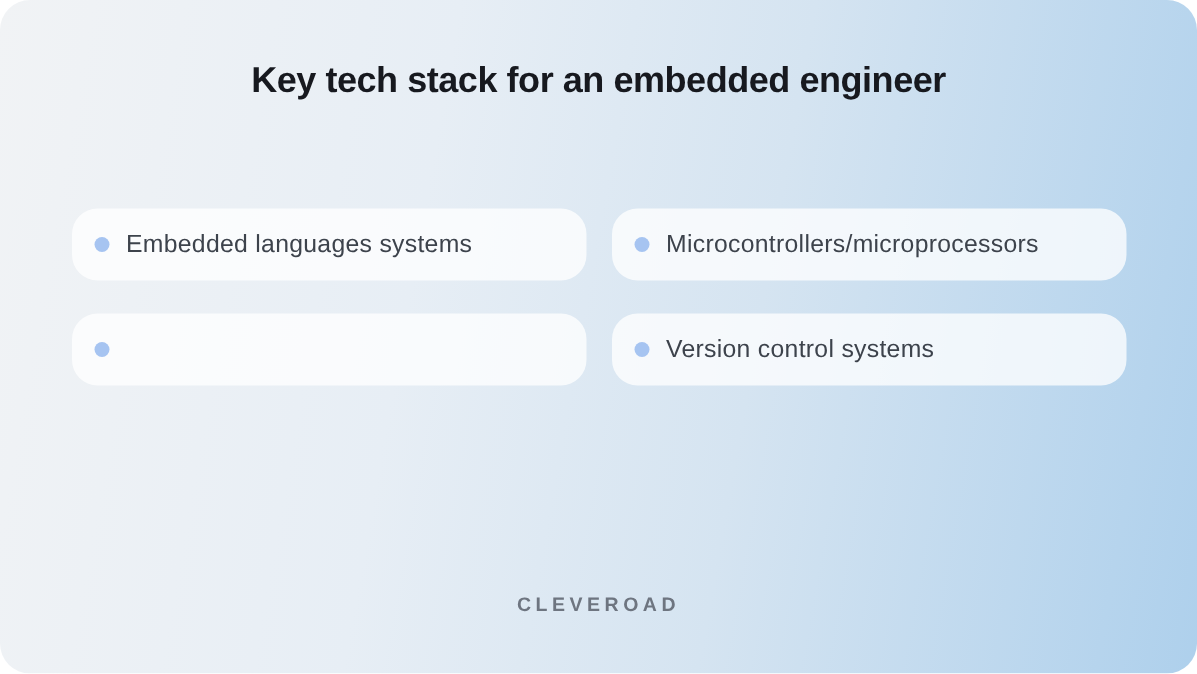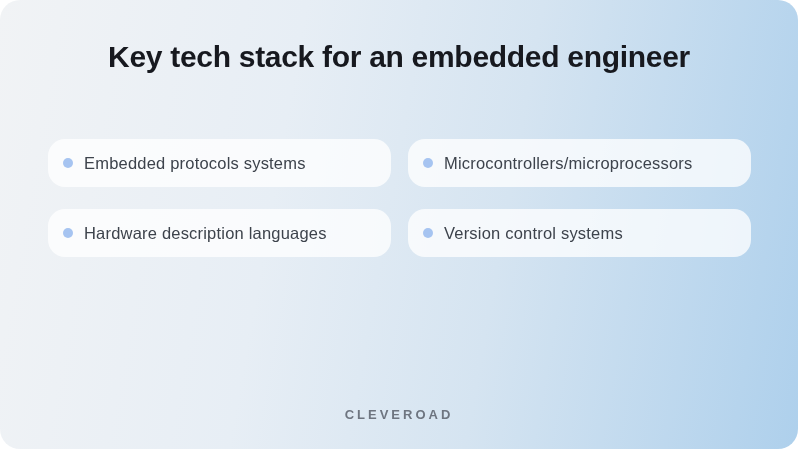--- a/index.html
+++ b/index.html
@@ -14,21 +14,21 @@
     border-radius: 20px;
     overflow: hidden;
     background: linear-gradient(100deg, #f1f3f5 0%, #e7eef5 35%, #d5e4f1 62%, #aed0ec 100%);
   }
   .title {
     position: absolute;
     top: 40px;
     left: 0;
     width: 100%;
     text-align: center;
-    font-size: 30px;
+    font-size: 24px;
     font-weight: 800;
     letter-spacing: -0.3px;
     color: #17191f;
   }
   .grid {
     position: absolute;
     top: 139px;
     left: 48px;
     width: 703px;
     display: grid;
@@ -54,53 +54,52 @@
   }
   .card-label {
     font-size: 16.5px;
     font-weight: 500;
     color: #3d434c;
     letter-spacing: 0.2px;
     white-space: nowrap;
   }
   .footer-brand {
     position: absolute;
-    bottom: 27px;
+    bottom: 39px;
     left: 0;
     width: 100%;
     text-align: center;
     font-size: 13px;
     font-weight: 700;
     letter-spacing: 3px;
     color: #6e7580;
   }
 </style>
 </head>
 <body>
 
 <div class="canvas">
 
   <h1 class="title">Key tech stack for an embedded engineer</h1>
 
   <div class="grid">
 
     <div class="card">
       <span class="bullet"></span>
-      <span class="card-label">Embedded protocols systems</span>
+      <span class="card-label">Embedded languages systems</span>
     </div>
 
 
     <div class="card">
       <span class="bullet"></span>
       <span class="card-label">Microcontrollers/microprocessors</span>
     </div>
 
     <div class="card">
       <span class="bullet"></span>
-      <span class="card-label">Hardware description languages</span>
     </div>
 
 
     <div class="card">
       <span class="bullet"></span>
       <span class="card-label">Version control systems</span>
     </div>
 
   </div>
 

